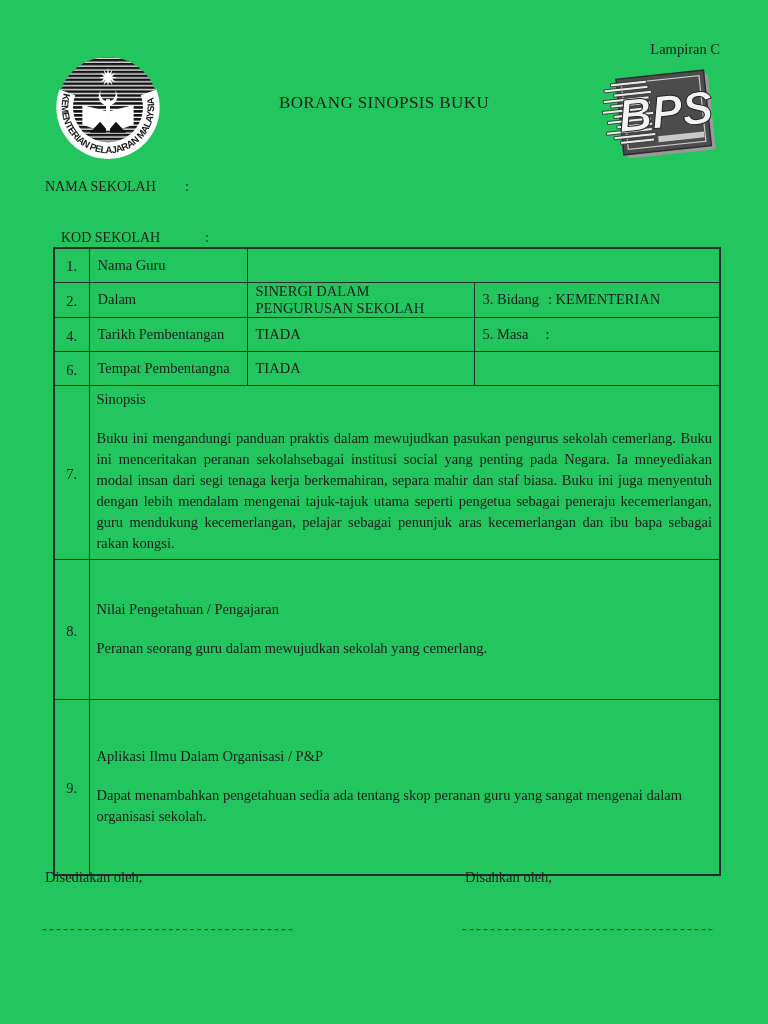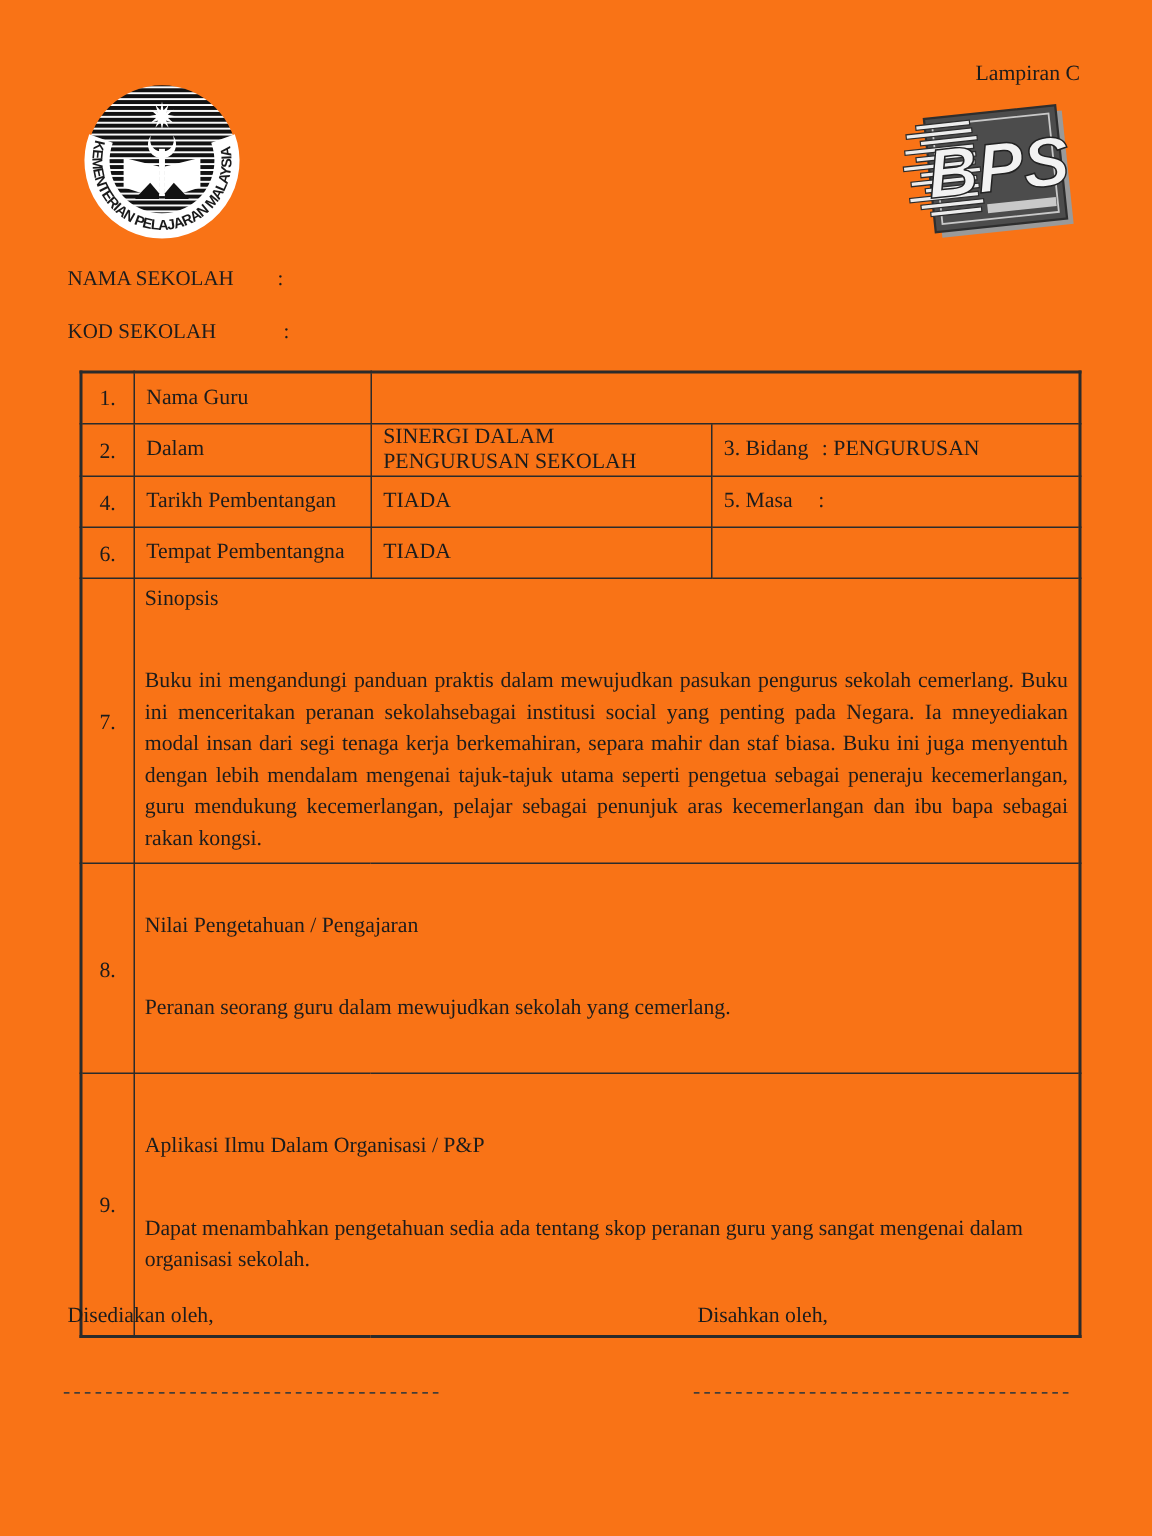--- a/index.html
+++ b/index.html
@@ -1,47 +1,47 @@
 <!DOCTYPE html>
 <html><head>
 <meta charset="utf-8">
 <style>
   * { margin:0; padding:0; box-sizing:border-box; }
   html,body { background:#fff; }
   .page {
-    position:relative; width:768px; height:1024px; background:#f97316;
+    position:relative; width:768px; height:1024px; background:#22c55e;
     font-family:"Liberation Serif","DejaVu Serif",serif; color:#1c1c1c;
     overflow:hidden; margin:0 auto;padding-left:23px;
   }
   .lampiran {
     position:absolute; top:41px; right:48px; font-size:14.5px;
   }
   .ministry-logo { position:absolute; left:44px; top:54px; }
   .doc-title {
     position:absolute; top:93px; left:0; width:768px; text-align:center;
     font-size:17px; letter-spacing:0.4px;
   }
   .bps-logo { position:absolute; left:594px; top:66px; }
   .school-line { position:absolute; left:45px; font-size:14px; }
   .school-line .lbl { display:inline-block; width:140px; }
   .school-line.name { top:179px; }
-  .school-line.code { top:214px; }
+  .school-line.code { top:230px;margin-left:16px; }
   table.form-table {
     position:absolute; top:247px; left:53px; width:666px;
     border-collapse:collapse; table-layout:fixed;
     font-size:14.5px;
   }
   table.form-table td { border:1.5px solid #2b2b2b; vertical-align:middle; }
   table.form-table { border:2px solid #2b2b2b; }
   td.num { text-align:center; vertical-align:top; padding-top:3px; }
   td.lbl-cell { padding-left:8px; }
   td.val-cell { padding-left:8px; }
   td.val-wrap { white-space:pre-line; line-height:1.2; }
   td.section { vertical-align:top; padding:5px 7px 5px 7px; }
-  .section-body { margin-top:36px; line-height:1.45; }
+  .section-body { margin-top:20px; line-height:1.45; }
   .section-body.justify { text-align:justify; }
   .gap-sm { margin-left:9px; }
   .gap-md { margin-left:17px; }
   .gap-xs { margin-left:4px; }
   .footer-label { position:absolute; top:869px; font-size:14.5px; }
   .footer-label.left { left:45px; }
   .footer-label.right { left:465px; }
   .sig-line { position:absolute; top:920px; font-size:14.5px; letter-spacing:2.2px; color:#3a3a3a; }
   .sig-line.left { left:42px; }
   .sig-line.right { left:462px; }
@@ -76,20 +76,21 @@
       <polygon points="47,78.5 57,68 63,75 63,79 47,79" fill="#121212"></polygon>
       <polygon points="67,79 67,75 73,68 83,78.5 83,79" fill="#121212"></polygon>
 
       <path id="arcText" d="M 20.8 36.9 A 47 47 0 1 0 109.2 36.9" fill="none"></path>
       <text font-size="9.8" font-weight="bold" font-family="Liberation Sans, sans-serif" fill="#1a1a1a" letter-spacing="0.4">
         <textPath href="#arcText" startOffset="2" textLength="172">KEMENTERIAN PELAJARAN MALAYSIA</textPath>
       </text>
     </svg>
   </div>
 
+  <div class="doc-title">BORANG SINOPSIS BUKU</div>
 
   <div class="bps-logo">
     <svg width="130" height="108" viewBox="0 0 130 108">
       <g transform="rotate(-6 65 50)">
         <rect x="30" y="13" width="88" height="76" fill="#9a9a9a"></rect>
         <rect x="26" y="9" width="88" height="76" fill="#4c4c4c" stroke="#2e2e2e" stroke-width="1.5"></rect>
         <rect x="31" y="14" width="78" height="66" fill="none" stroke="#c9c9c9" stroke-width="1.2"></rect>
 
         <g>
           <rect x="20" y="13" width="36" height="3" fill="#ececec" stroke="#2b2b2b" stroke-width="0.8"></rect>
@@ -131,21 +132,21 @@
         <tr style="height:34px;">
       <td class="num">1.</td>
       <td class="lbl-cell">Nama Guru</td>
       <td class="val-cell" colspan="2"></td>
     </tr>
     <tr style="height:34px;">
       <td class="num">2.</td>
       <td class="lbl-cell">Dalam</td>
       <td class="val-cell val-wrap">SINERGI DALAM
 PENGURUSAN SEKOLAH</td>
-      <td class="val-cell"><span>3.</span> <span>Bidang</span><span class="gap-sm">:</span> <span>PENGURUSAN</span></td>
+      <td class="val-cell"><span>3.</span> <span>Bidang</span><span class="gap-sm">:</span> <span>KEMENTERIAN</span></td>
     </tr>
     <tr style="height:34px;">
       <td class="num">4.</td>
       <td class="lbl-cell">Tarikh Pembentangan</td>
       <td class="val-cell">TIADA</td>
       <td class="val-cell"><span>5.</span> <span>Masa</span><span class="gap-md">:</span> <span></span></td>
     </tr>
     <tr style="height:34px;">
       <td class="num">6.</td>
       <td class="lbl-cell">Tempat Pembentangna</td>

